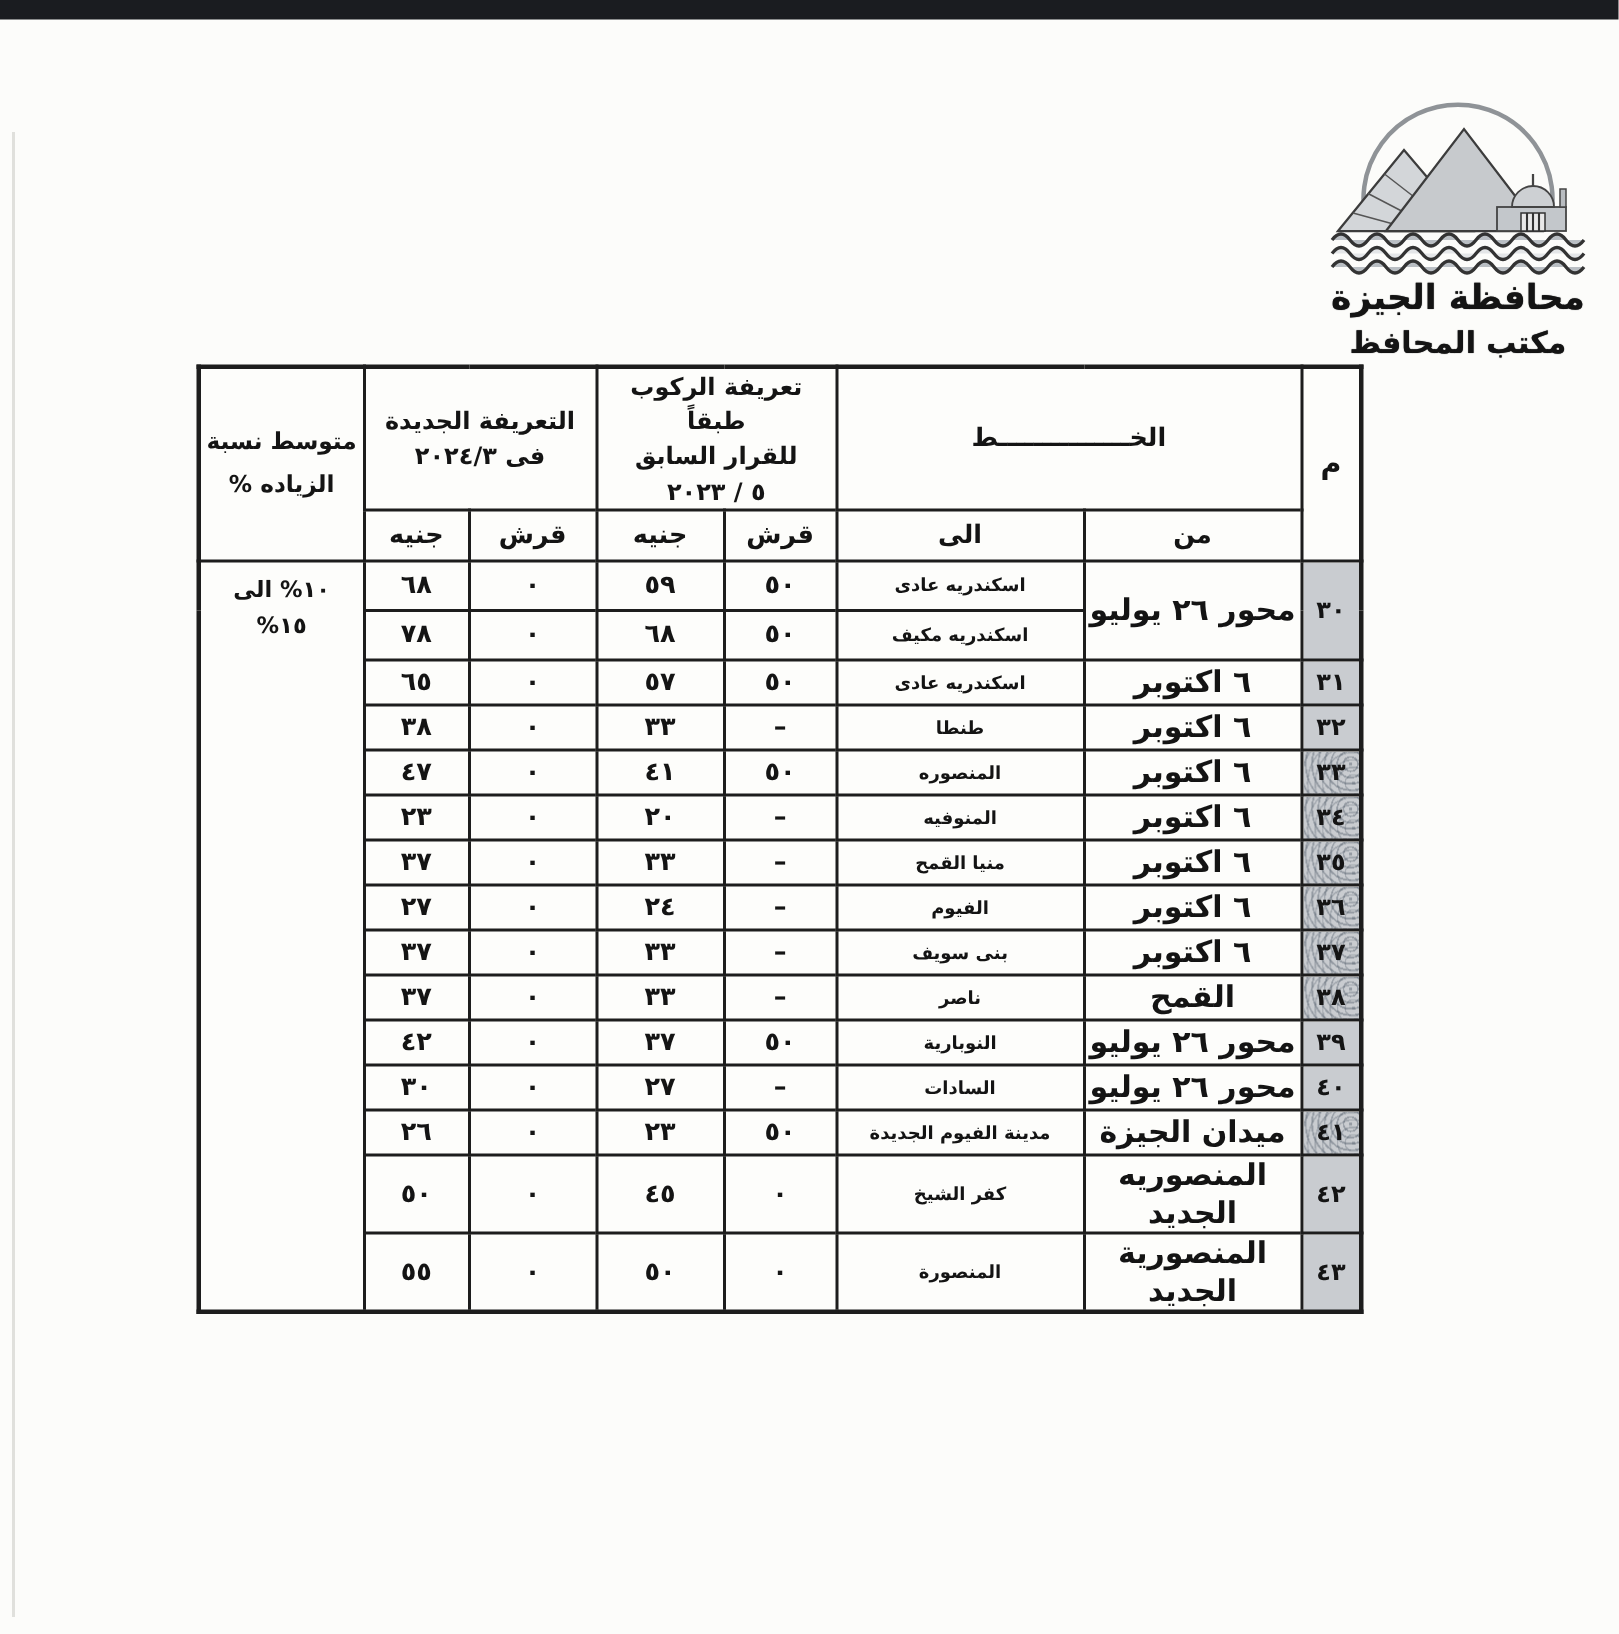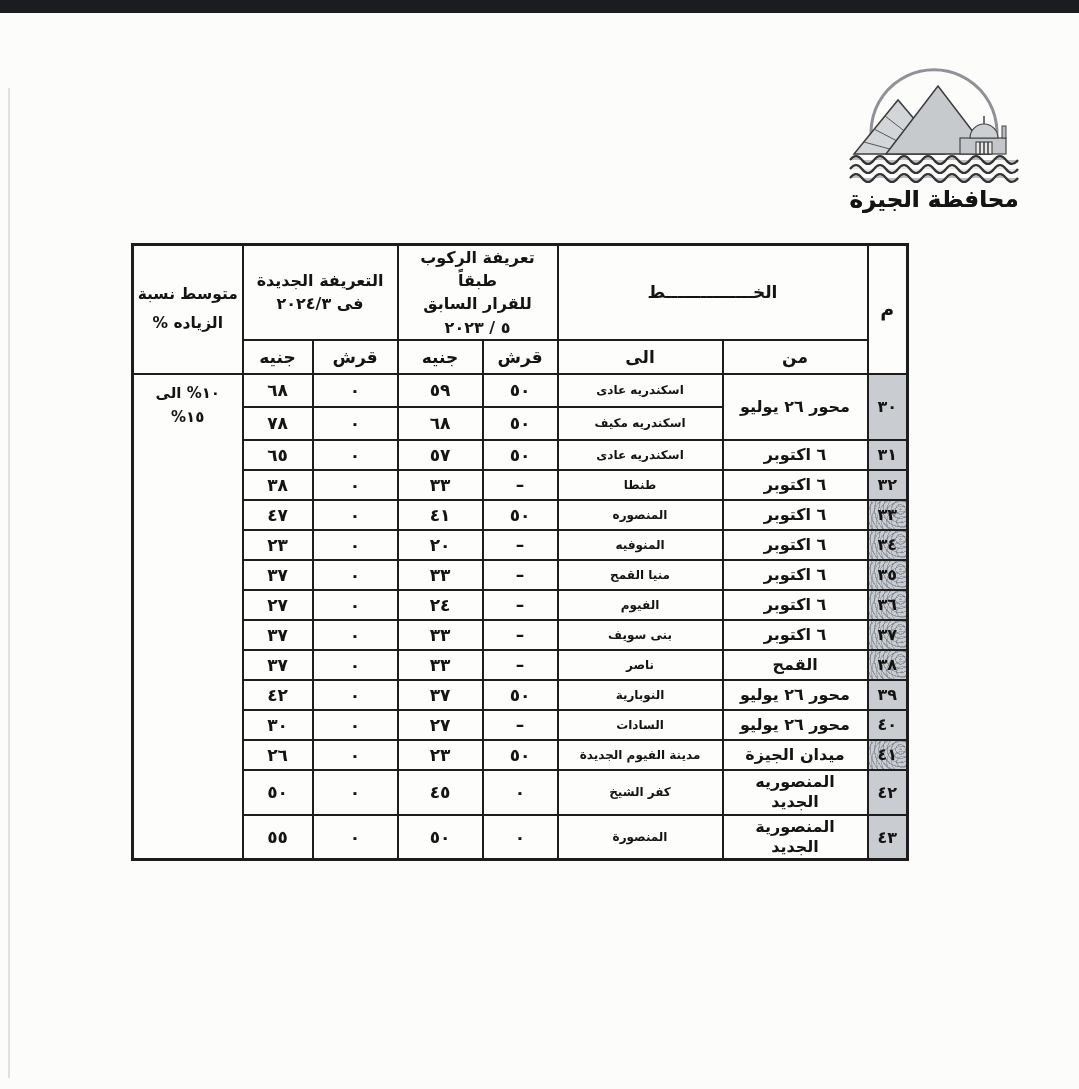--- a/index.html
+++ b/index.html
@@ -6,21 +6,21 @@
   body{
     width:1079px;height:1089px;position:relative;overflow:hidden;
     background:#fcfcfa;
     font-family:"DejaVu Sans",sans-serif;
     color:#141414;
   }
   .top-scan-bar{position:absolute;left:0;top:0;width:1079px;height:13px;background:#1a1c20;}
   .left-scan-line{position:absolute;left:8px;top:88px;width:2px;height:990px;background:#e0e0dc;}
 
   
-  .logo-block{position:absolute;left:828px;top:50px;width:212px;text-align:center;direction:rtl;}
+  .logo-block{position:absolute;left:866px;top:50px;width:212px;text-align:center;direction:rtl;}
   .logo-graphic{display:block;margin:0 auto;}
   .logo-line1{font-size:23px;font-weight:bold;letter-spacing:0.5px;line-height:1.35;
     text-shadow:0 0 0.6px #222;}
   .logo-line2{font-size:20px;font-weight:bold;line-height:1.3;text-shadow:0 0 0.6px #222;}
 
   
   .fare-table{
     position:absolute;left:131px;top:243px;width:775px;
     border-collapse:collapse;table-layout:fixed;direction:rtl;
     font-weight:bold;
@@ -58,21 +58,21 @@
   tbody tr:nth-child(6) td.serial-cell,
   tbody tr:nth-child(7) td.serial-cell,
   tbody tr:nth-child(8) td.serial-cell,
   tbody tr:nth-child(9) td.serial-cell,
   tbody tr:nth-child(10) td.serial-cell,
   tbody tr:nth-child(13) td.serial-cell{
     background-image:
       repeating-radial-gradient(circle at 85% 30%, rgba(70,82,96,0.40) 0 1.1px, transparent 1.1px 4.2px),
       repeating-radial-gradient(circle at 90% 75%, rgba(70,82,96,0.30) 0 1px, transparent 1px 5px);
   }
-  td.from-cell{font-size:16px;white-space:pre-line;line-height:1.25;text-align:center;}
+  td.from-cell{font-size:20px;white-space:pre-line;line-height:1.25;text-align:center;}
   td.to-cell{font-size:12px;}
   td.num-cell{font-size:17px;}
   td.avg-cell{
     vertical-align:top;font-size:15px;line-height:1.6;padding-top:6px;
     white-space:pre-line;background:#fdfdfb;margin-top:34px;
   }
 </style>
 </head>
 <body>
 
@@ -98,20 +98,21 @@
     <line x1="146" y1="92" x2="146" y2="104" stroke="#333" stroke-width="1.4"></line>
     <line x1="150" y1="92" x2="150" y2="104" stroke="#333" stroke-width="1.4"></line>
     <line x1="154" y1="92" x2="154" y2="104" stroke="#333" stroke-width="1.4"></line>
     <rect x="168" y="76" width="4" height="12" fill="#b8bcc0" stroke="#444" stroke-width="1"></rect>
 
     <path d="M16,110 q6,-8 12,0 t12,0 t12,0 t12,0 t12,0 t12,0 t12,0 t12,0 t12,0 t12,0 t12,0 t12,0 t12,0 t12,0" fill="#b9bec3" stroke="#333" stroke-width="2.2"></path>
     <path d="M16,119 q6,-8 12,0 t12,0 t12,0 t12,0 t12,0 t12,0 t12,0 t12,0 t12,0 t12,0 t12,0 t12,0 t12,0 t12,0" fill="#e4e6e8" stroke="#333" stroke-width="2.2"></path>
     <path d="M16,128 q6,-8 12,0 t12,0 t12,0 t12,0 t12,0 t12,0 t12,0 t12,0 t12,0 t12,0 t12,0 t12,0 t12,0 t12,0" fill="#b9bec3" stroke="#333" stroke-width="2.2"></path>
   </svg>
   <div class="logo-line1">محافظة الجيزة</div>
+  <div class="logo-line2">مكتب المحافظ</div>
 </div>
 
 <table class="fare-table">
   <colgroup>
     <col style="width:40px">
       <col style="width:145px">
       <col style="width:165px">
     <col style="width:75px">
       <col style="width:85px">
       <col style="width:85px">

